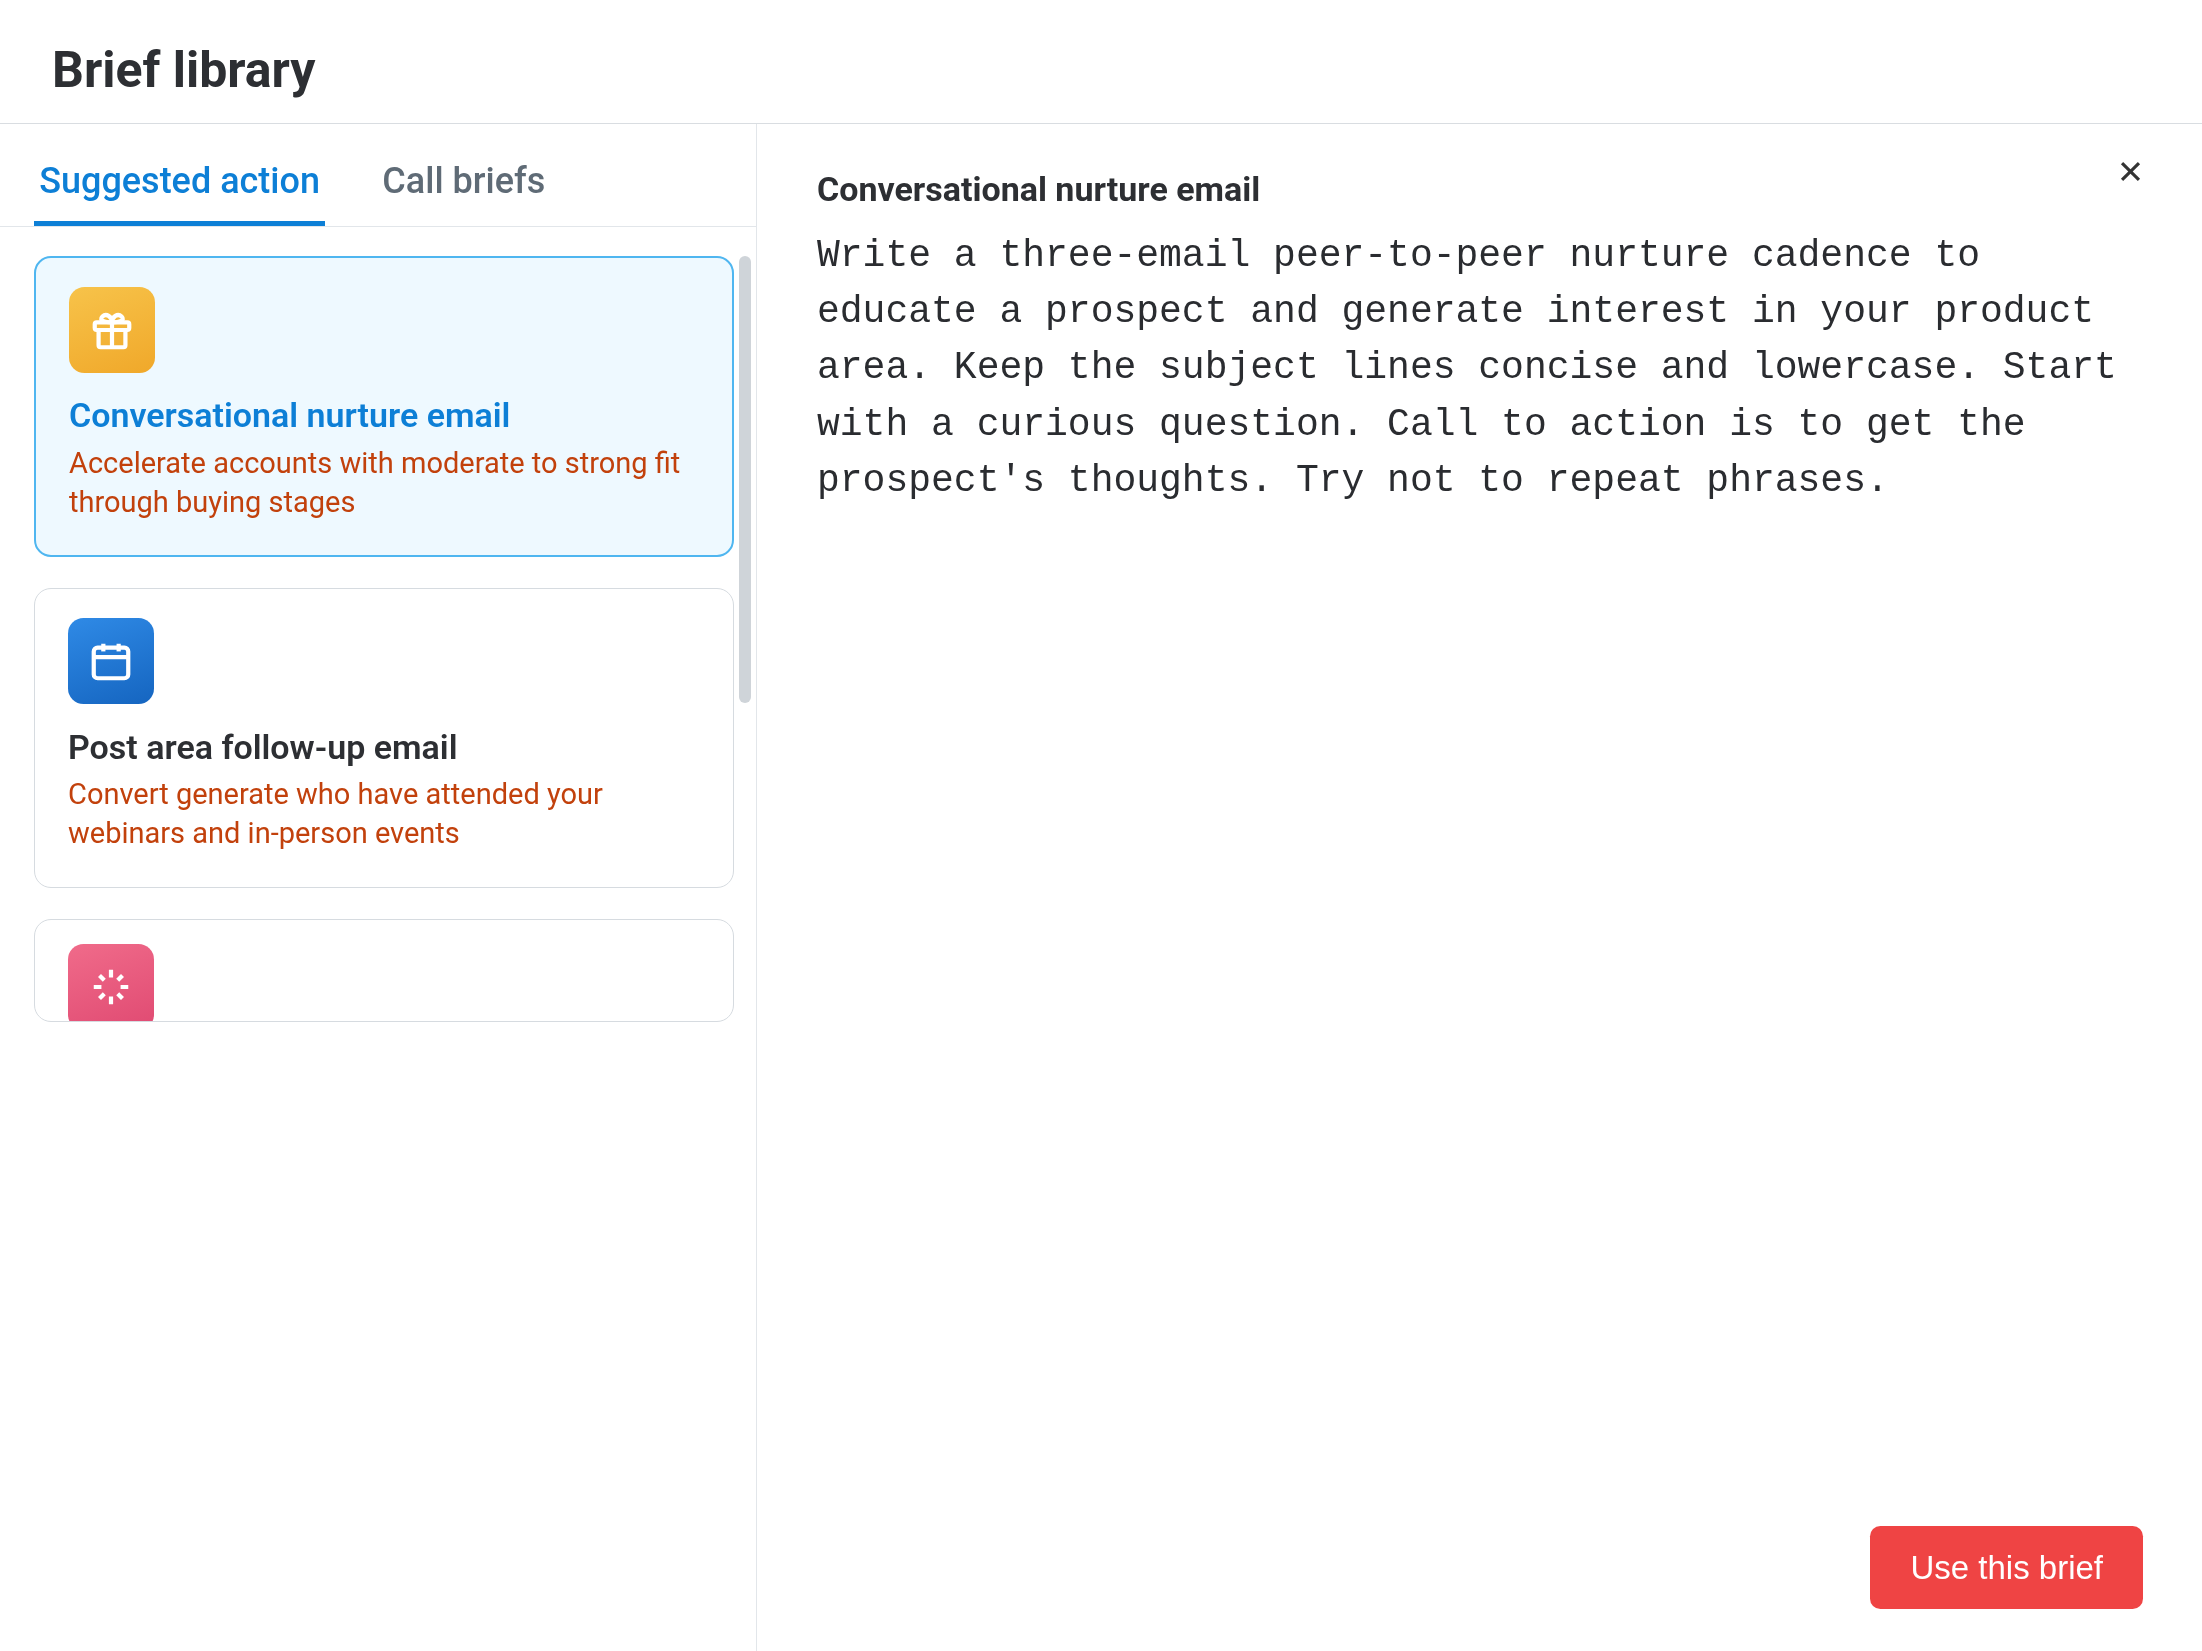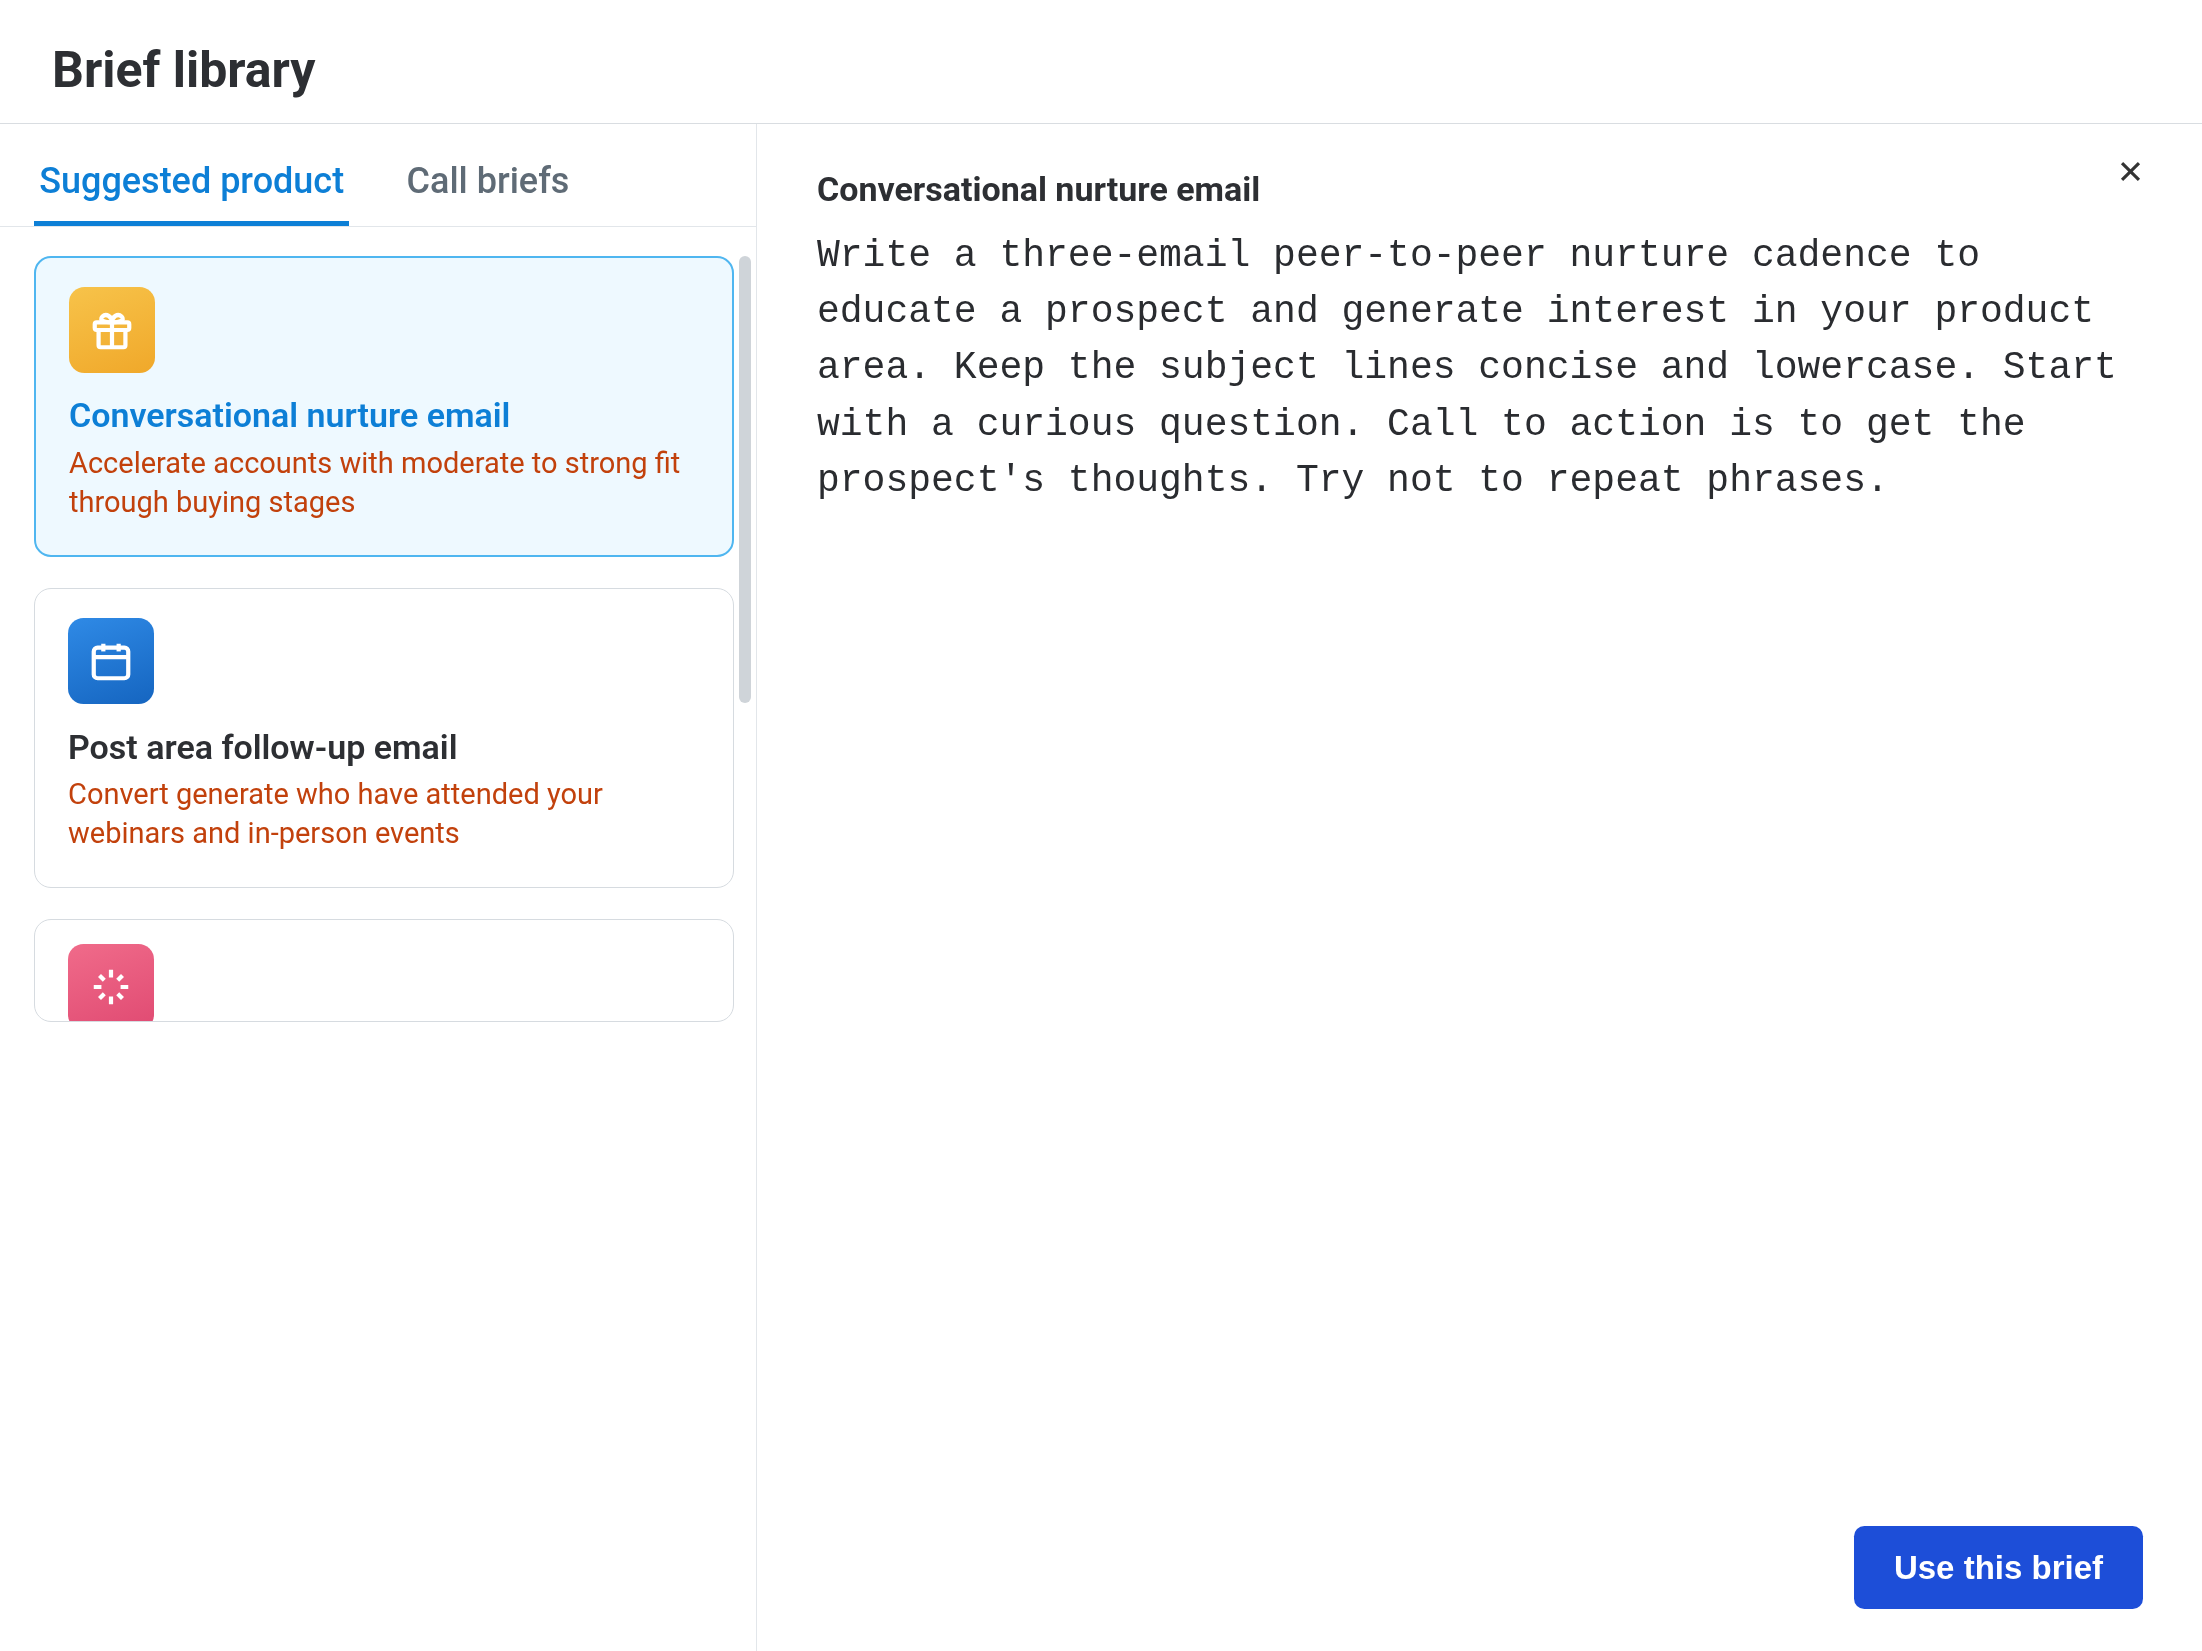--- a/index.html
+++ b/index.html
@@ -157,43 +157,43 @@
     color: #2a2c30;
     max-width: 1308px;
     font-family: Liberation Mono, monospace;
   }
   .footer {
     margin-top: auto;
     display: flex;
     justify-content: flex-end;
   }
   .primary-btn {
-    background: #1d4ed8;
+    background: #ef4444;
     color: #fff;
     font-size: 33px;
-    font-weight: 700;
+    font-weight: 400;
     border: none;
     border-radius: 10.3px;
     padding: 22.4px 40px;
     cursor: pointer;
   }
 </style>
 </head>
 <body>
 
 <div class="app">
 
   <div class="page-title">Brief library</div>
   <div class="hr"></div>
 
   <div class="body">
 
     <div class="left">
       <div class="tabs">
-        <div class="tab active">Suggested product</div>
+        <div class="tab active">Suggested action</div>
         <div class="tab">Call briefs</div>
       </div>
       <div class="tab-underline"></div>
 
       <div class="list-wrap">
         <div class="scroll-track"></div>
 
         <div class="card selected">
           <div class="card-icon amber">
             <svg viewBox="0 0 24 24">

